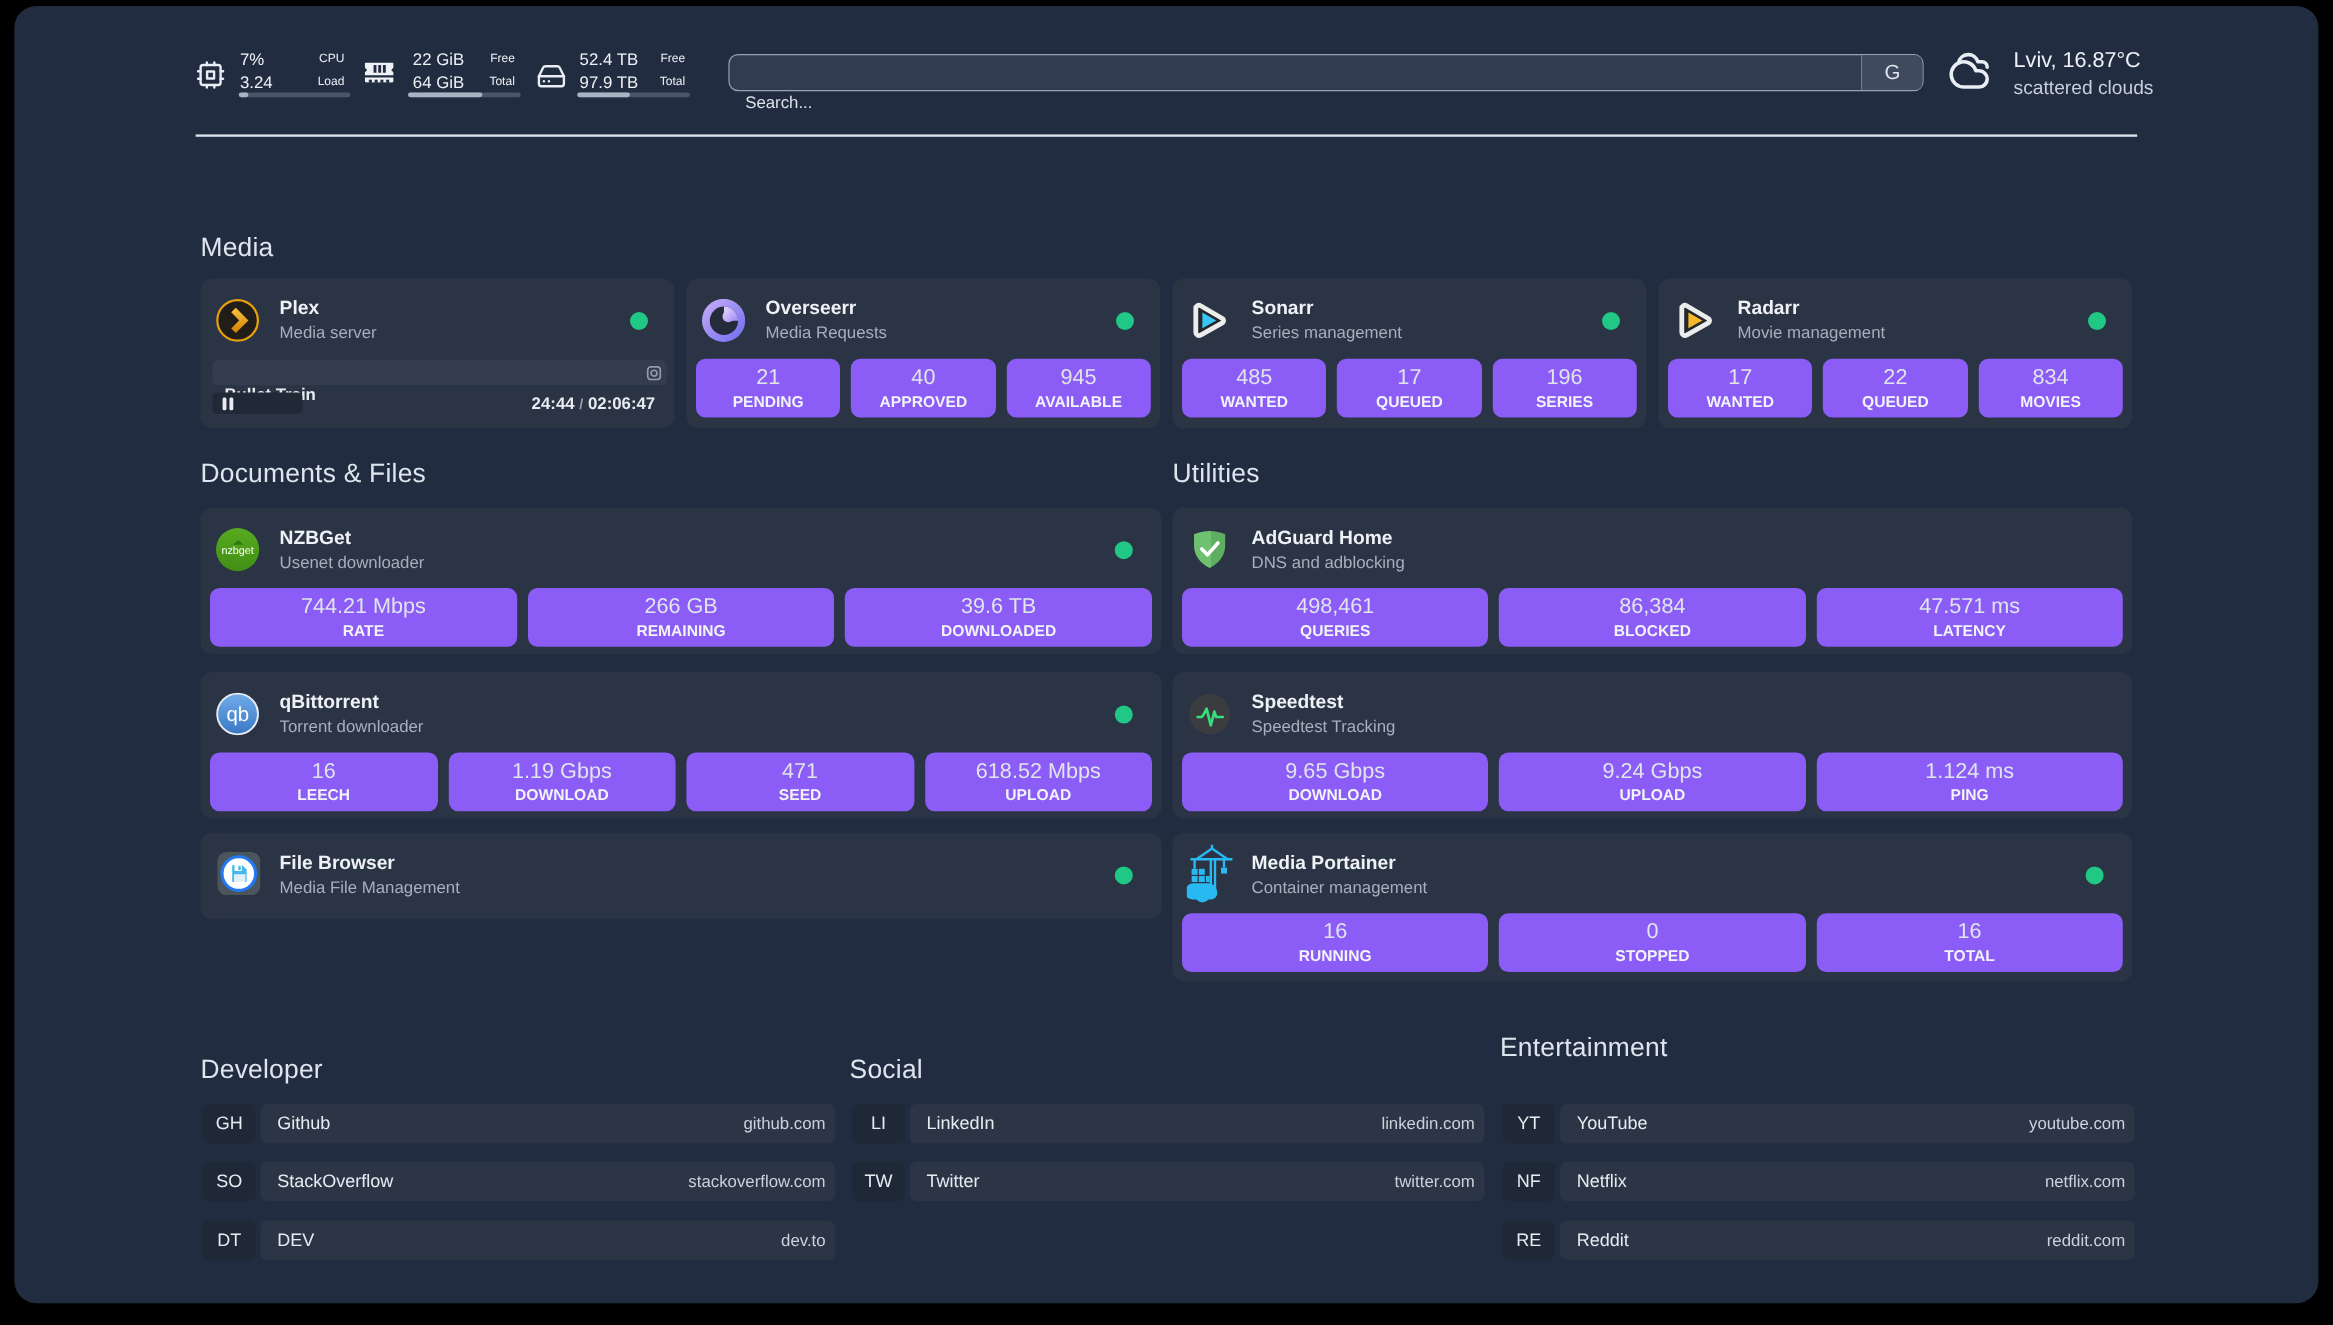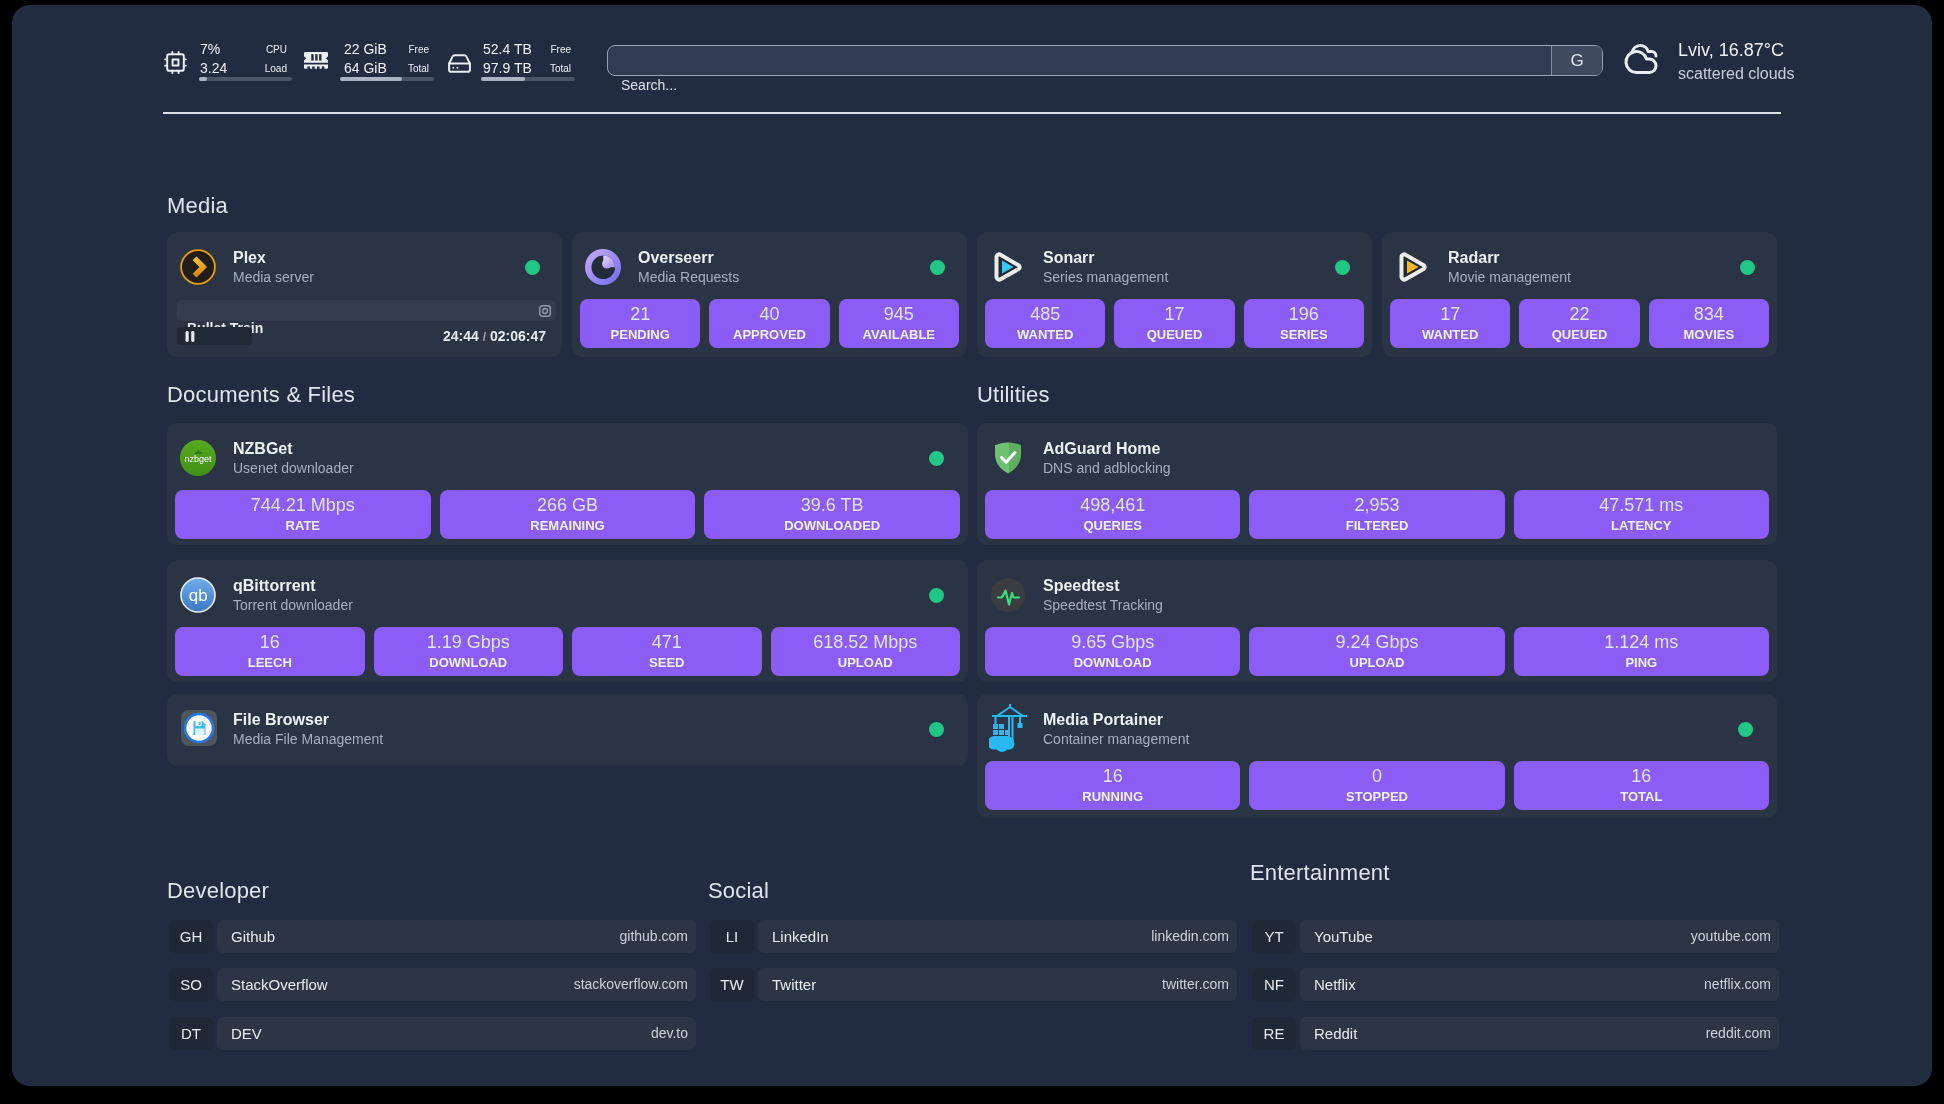--- a/index.html
+++ b/index.html
@@ -294,22 +294,22 @@
   <div class="ct">
       <div class="t">AdGuard Home</div>
       <div class="s">DNS and adblocking</div>
     </div>
   <div class="stats">
       <div class="stat">
         <div class="n">498,461</div>
         <div class="l">QUERIES</div>
       </div>
   <div class="stat">
-        <div class="n">2,953</div>
-        <div class="l">FILTERED</div>
+        <div class="n">86,384</div>
+        <div class="l">BLOCKED</div>
       </div>
   <div class="stat">
         <div class="n">47.571 ms</div>
         <div class="l">LATENCY</div>
       </div>
     </div>
 </div>
 
 <div class="card" style="left:167px;top:560px;width:801px;height:122px">
   <svg class="logo" viewBox="0 0 36 36">

